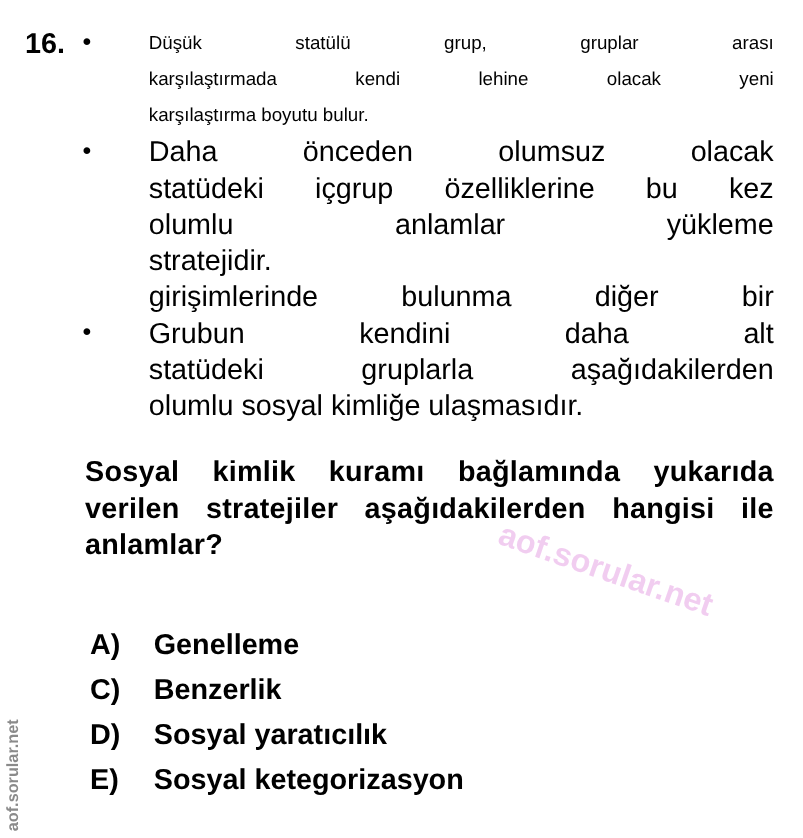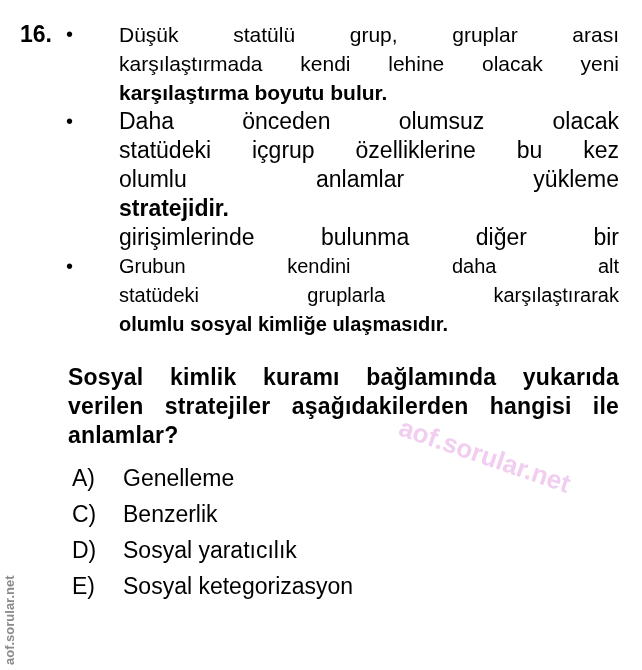--- a/index.html
+++ b/index.html
@@ -16,22 +16,22 @@
   .bdot {
     position: absolute; left: 66px; top: 0;
     font-size: 20px; line-height: 29px;
   }
   .question {
     position: absolute; left: 68px; top: 363px; width: 551px;
     font-size: 23px; font-weight: bold; line-height: 29px;
     letter-spacing: 0.2px;
   }
   .qline { display: block; text-align: justify; text-align-last: justify; }
-  .qline.last { text-align-last: left; font-weight: bold; }
-  .options { position: absolute; left: 72px; top: 462px; }
+  .qline.last { text-align-last: left; }
+  .options { position: absolute; left: 72px; top: 499px; font-weight: bold; }
   .opt { height: 36px; font-size: 23px; line-height: 32px; white-space: nowrap; }
   .opt-letter { display: inline-block; width: 51px; }
   .watermark {
     position: absolute; left: 405px; top: 412px;
     color: #f0c8ef; font-size: 26px; font-weight: bold;
     transform: rotate(19deg); transform-origin: left top;
     white-space: nowrap; opacity: 0.9;
   }
   .side-watermark {
     position: absolute; left: 2px; top: 665px;
@@ -41,43 +41,43 @@
 </style>
 </head>
 <body>
 
 <div class="qnum">16.</div>
 
 <div class="bullet-list">
 
   <div class="bitem">
     <span class="bdot">•</span>
-    <div style="margin-left:119px;width:500px;font-size:21px;line-height:29px;">
+    <div style="margin-left:119px;width:500px;font-size:15px;line-height:29px;">
       <span class="qline">Düşük statülü grup, gruplar arası</span>
       <span class="qline">karşılaştırmada kendi lehine olacak yeni</span>
       <span class="qline last">karşılaştırma boyutu bulur.</span>
     </div>
   </div>
 
   <div class="bitem">
     <span class="bdot">•</span>
     <div style="margin-left:119px;width:500px;font-size:23px;line-height:29px;">
       <span class="qline">Daha önceden olumsuz olacak</span>
       <span class="qline">statüdeki içgrup özelliklerine bu kez</span>
       <span class="qline">olumlu anlamlar yükleme</span>
       <span class="qline last">stratejidir.</span>
       <span class="qline">girişimlerinde bulunma diğer bir</span>
     </div>
   </div>
 
   <div class="bitem">
     <span class="bdot">•</span>
-    <div style="margin-left:119px;width:500px;font-size:20px;line-height:29px;">
+    <div style="margin-left:119px;width:500px;font-size:23px;line-height:29px;">
       <span class="qline">Grubun kendini daha alt</span>
-      <span class="qline">statüdeki gruplarla karşılaştırarak</span>
+      <span class="qline">statüdeki gruplarla aşağıdakilerden</span>
       <span class="qline last">olumlu sosyal kimliğe ulaşmasıdır.</span>
     </div>
   </div>
 </div>
 
 <div class="question">
   <span class="qline">Sosyal kimlik kuramı bağlamında yukarıda</span>
   <span class="qline">verilen stratejiler aşağıdakilerden hangisi ile</span>
   <span class="qline last">anlamlar?</span>
 </div>

